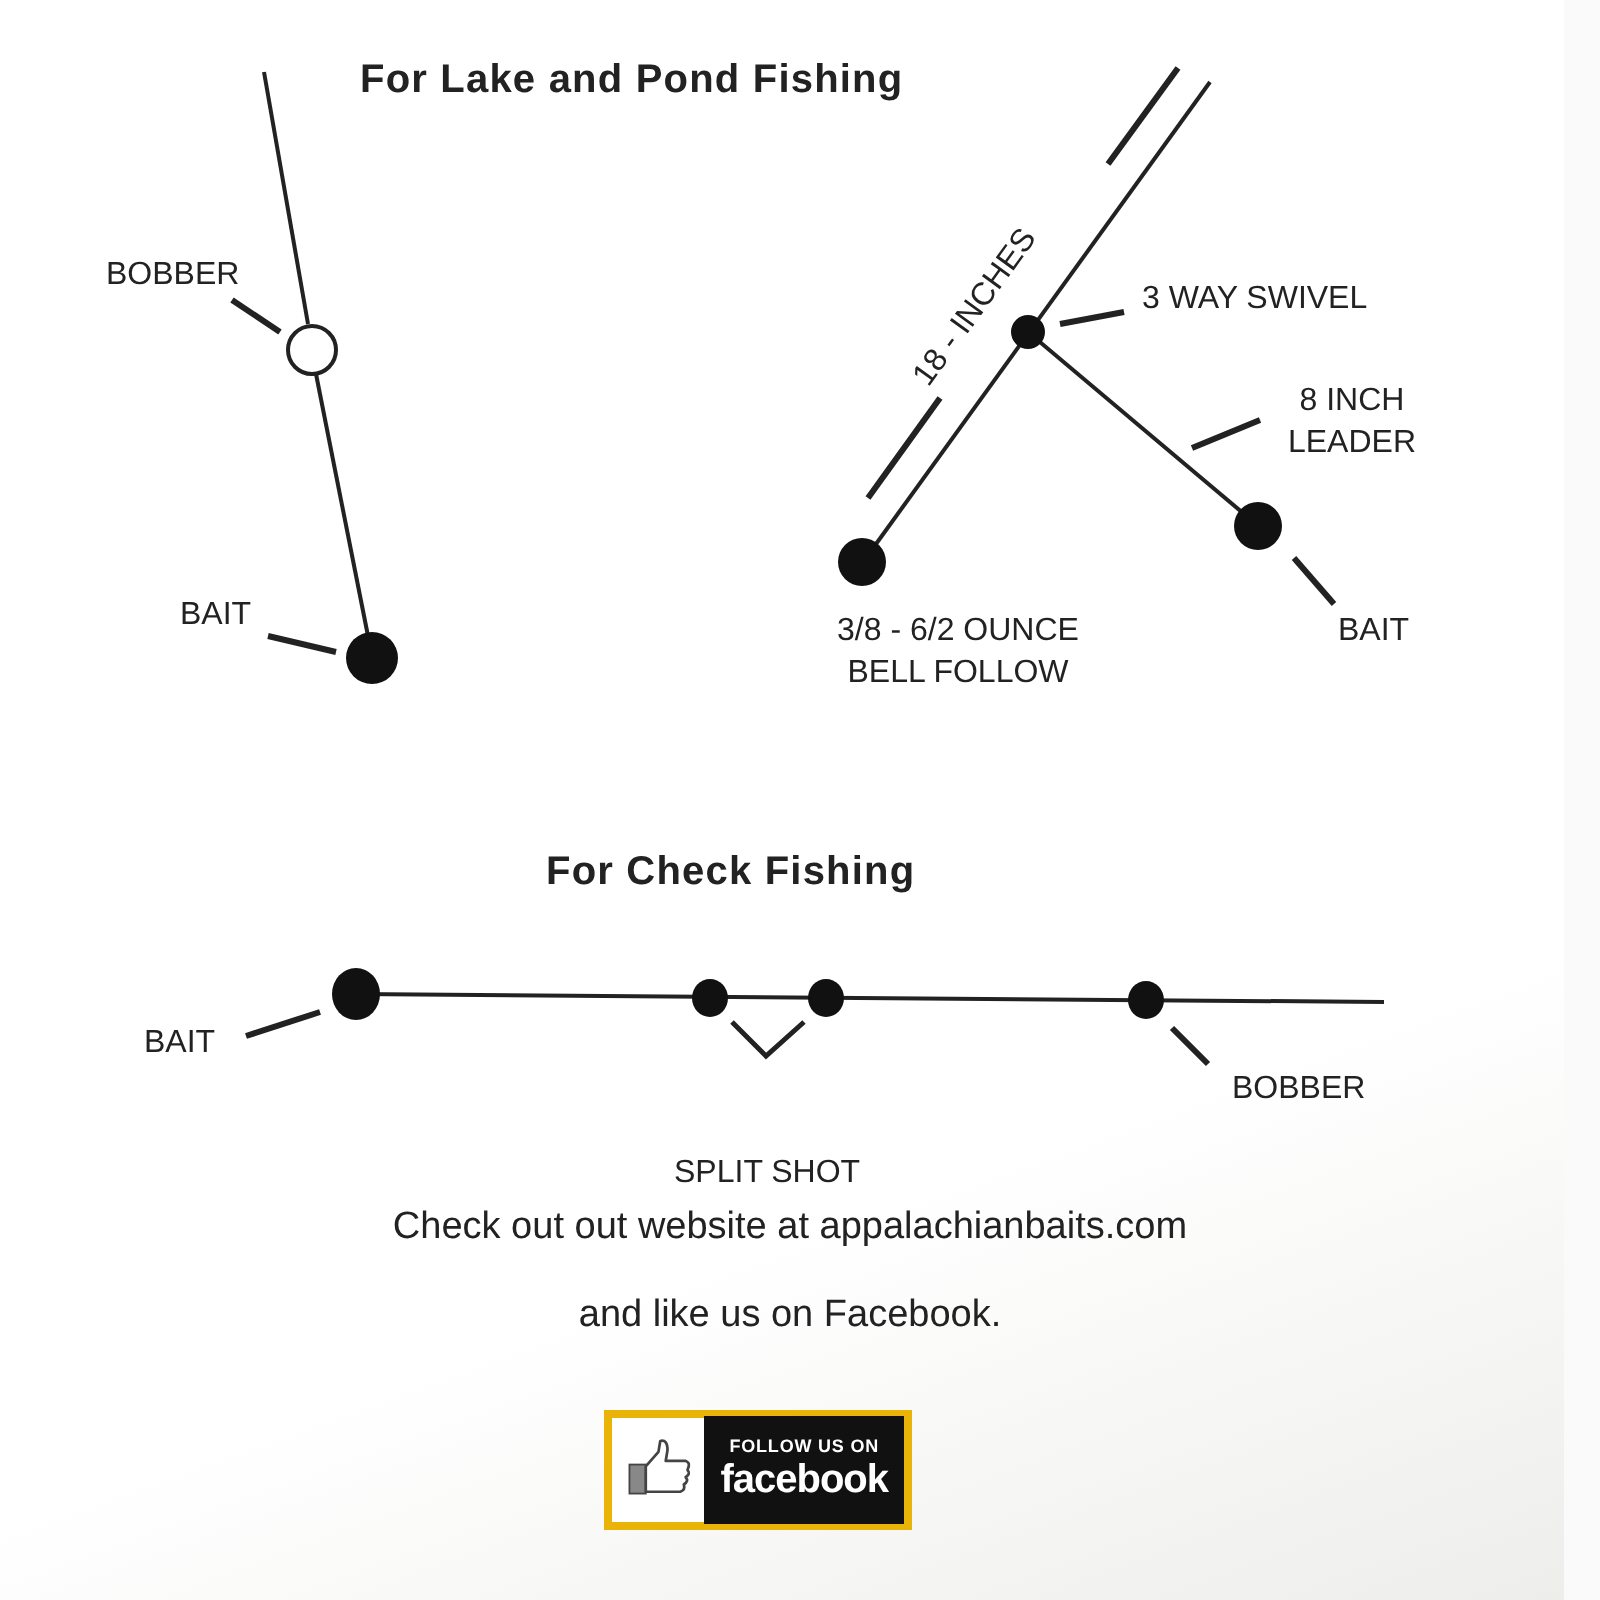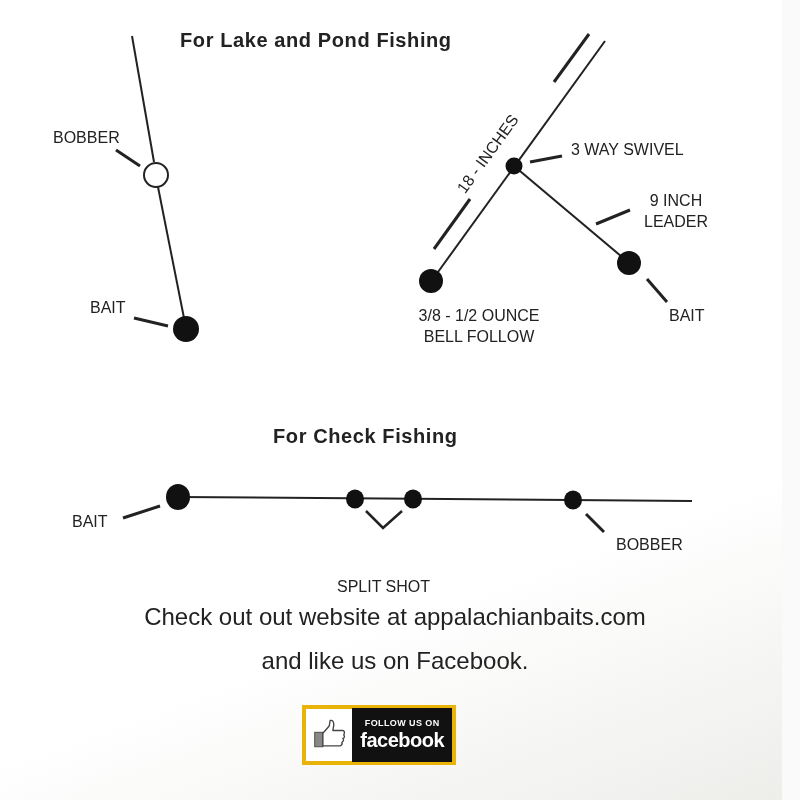--- a/index.html
+++ b/index.html
@@ -22,21 +22,21 @@
   .heading {
     position: absolute; font-weight: bold; font-size: 20px; letter-spacing: 0.6px;
     color: #222; white-space: nowrap;
   }
   .label {
     position: absolute; font-size: 16px; color: #222; white-space: nowrap; line-height: 21px;
   }
   .label.center { text-align: center; }
   .footer-text {
     position: absolute; left: 0; width: 790px; text-align: center;
-    font-size: 24px; color: #222; white-space: nowrap;
+    font-size: 19px; color: #222; white-space: nowrap;
   }
   .fb-badge {
     position: absolute; left: 302px; top: 705px; width: 154px; height: 60px;
     border: 4px solid #eab308; background: #fff; display: flex; align-items: center;
     box-sizing: border-box;
   }
   .fb-thumb { width: 40px; height: 40px; margin-left: 6px; }
   .fb-black {
     margin-left: 4px; width: 110px; height: 54px; background: #111; color: #fff;
     display: flex; flex-direction: column; align-items: center; justify-content: center;
@@ -89,25 +89,25 @@
 </svg>
 
 <div class="heading" style="left:180px; top:29px;">For Lake and Pond Fishing</div>
 
 <div class="label" style="left:53px; top:127px;">BOBBER</div>
 <div class="label" style="left:90px; top:297px;">BAIT</div>
 
 <div class="label" style="left:452px; top:185px; transform-origin: 0 0; transform: rotate(-54deg);">18 - INCHES</div>
 <div class="label" style="left:571px; top:139px;">3 WAY SWIVEL</div>
 <div class="label center" style="left:636px; top:190px; width:80px;">
-  <div>9 INCH</div>
+  <div>8 INCH</div>
   <div>LEADER</div>
 </div>
 <div class="label center" style="left:404px; top:305px; width:150px;">
-  <div>3/8 - 1/2 OUNCE</div>
+  <div>3/8 - 6/2 OUNCE</div>
   <div>BELL FOLLOW</div>
 </div>
 <div class="label" style="left:669px; top:305px;">BAIT</div>
 
 <div class="heading" style="left:273px; top:425px;">For Check Fishing</div>
 <div class="label" style="left:72px; top:511px;">BAIT</div>
 <div class="label" style="left:337px; top:552px;margin-top:24px;">SPLIT SHOT</div>
 <div class="label" style="left:616px; top:534px;">BOBBER</div>
 
 <div class="footer-text" style="top:603px;">Check out out website at appalachianbaits.com</div>

